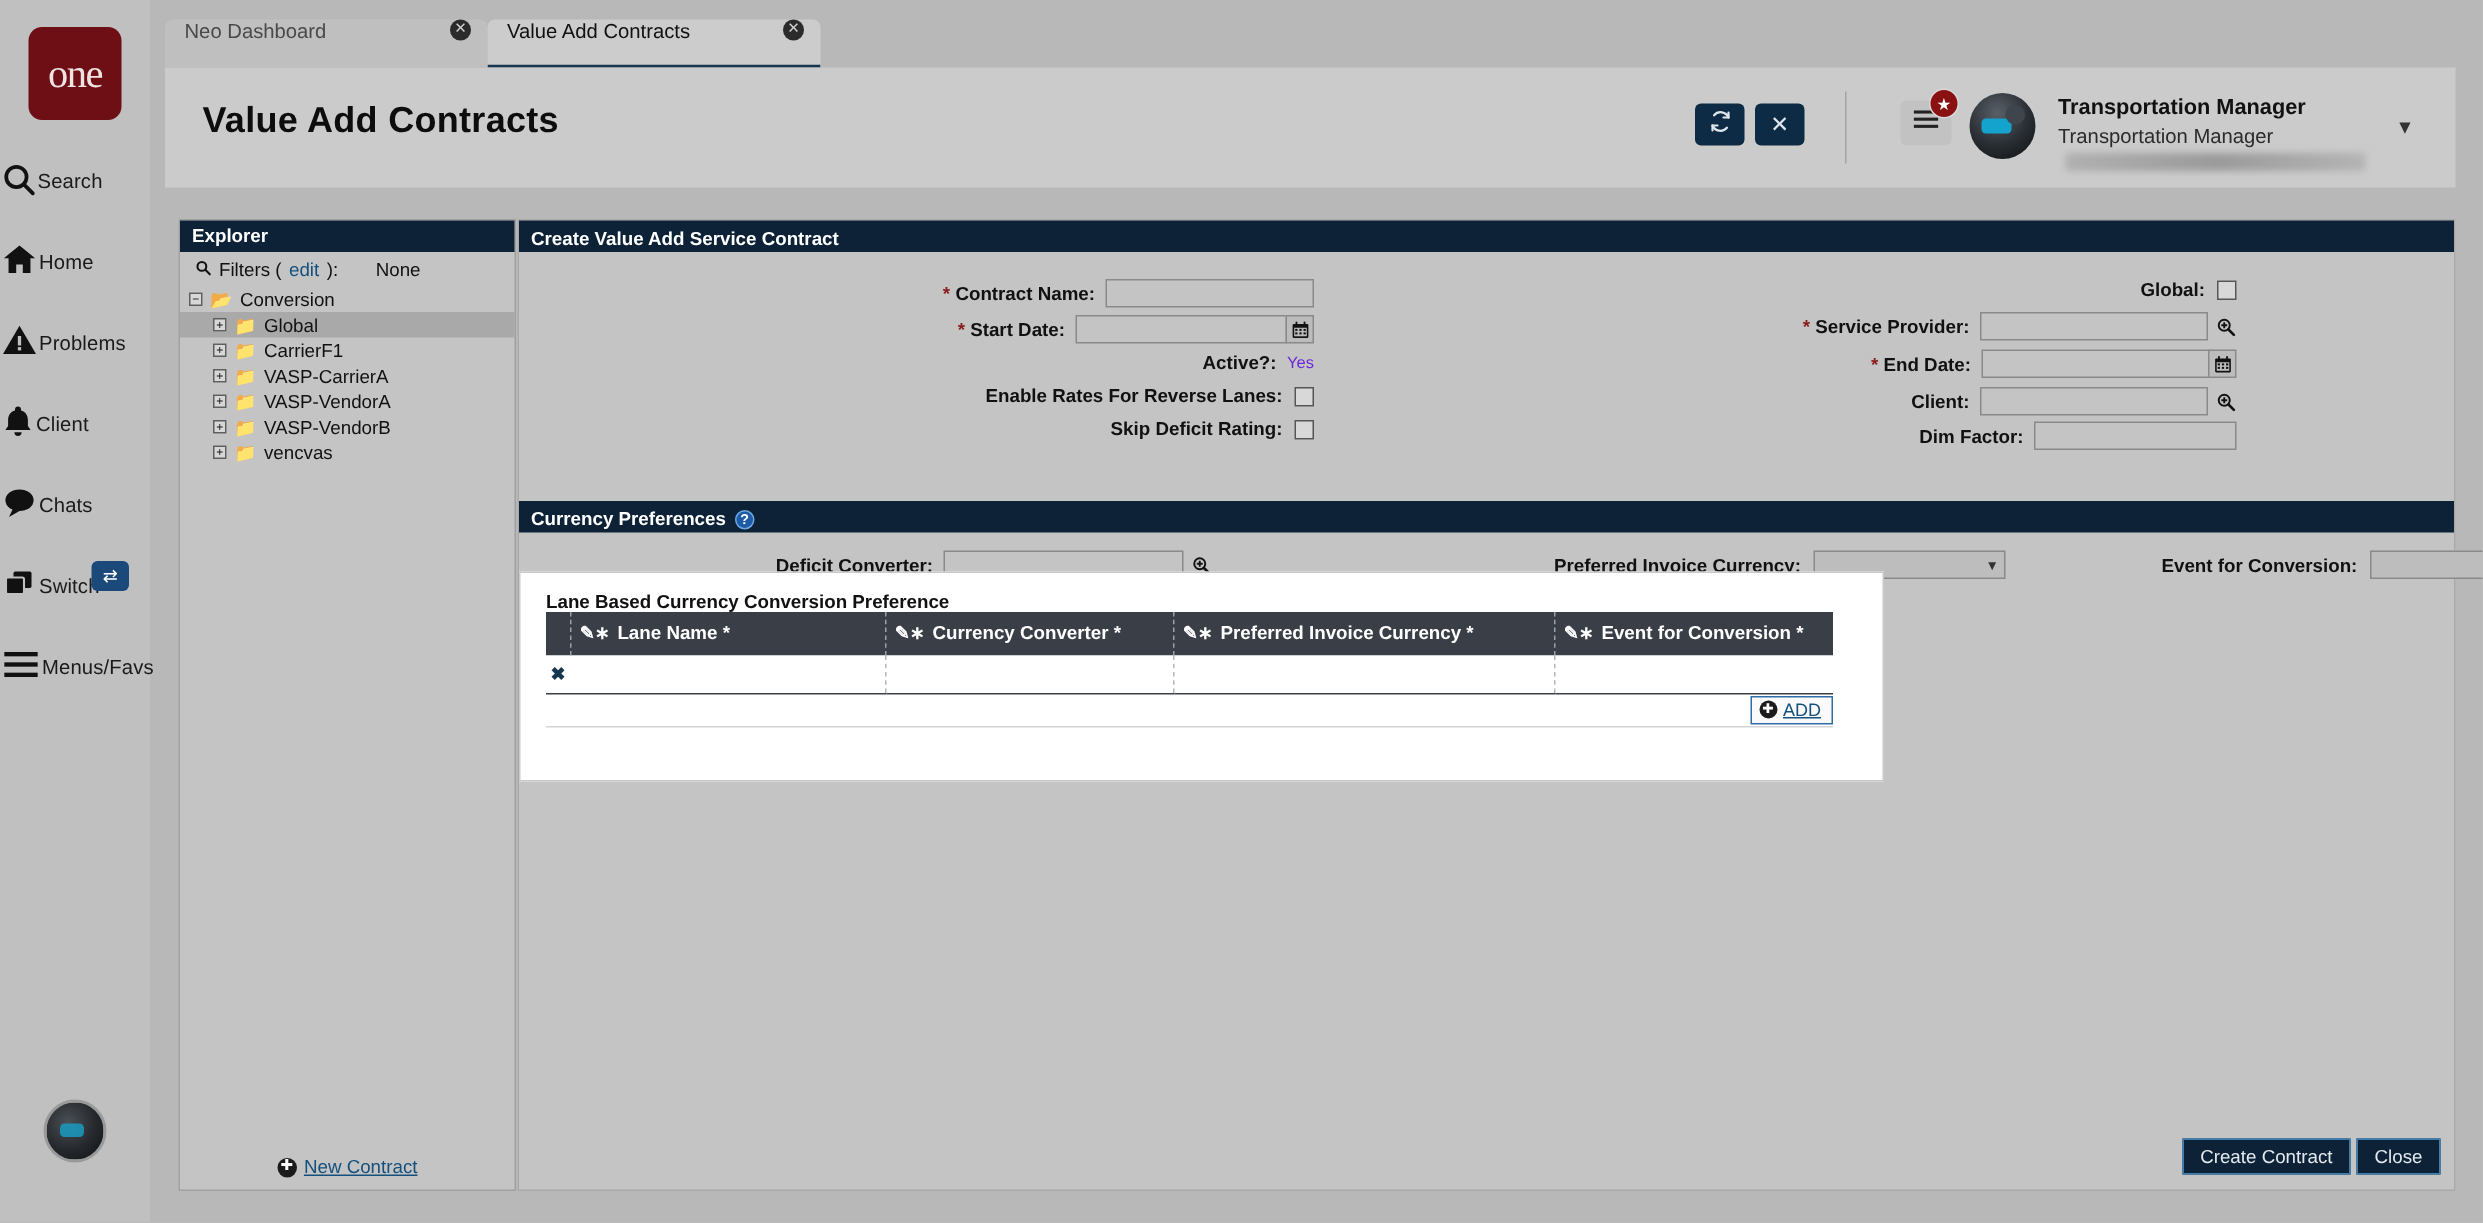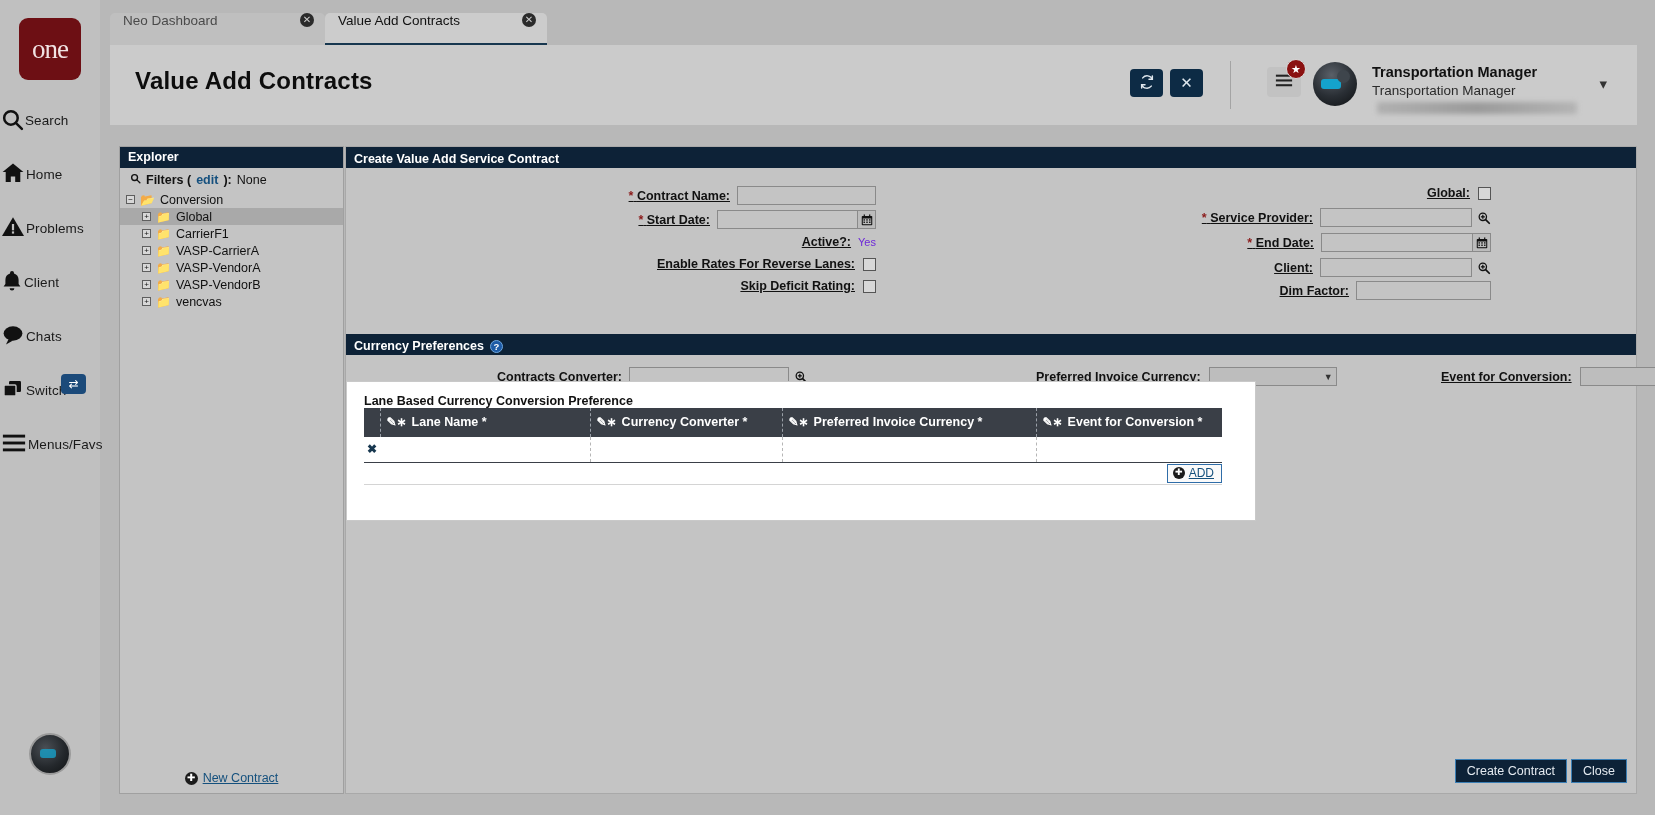--- a/index.html
+++ b/index.html
@@ -160,21 +160,21 @@
   }
   #explorer-title {
     height: 21px; background: #0d2237; color: #ffffff;
     font-size: 12.5px; font-weight: bold;
     padding: 3px 0 0 8px;
   }
   #filters-row {
     display: flex; align-items: center; gap: 5px;
     padding: 5px 0 4px 10px; font-size: 12.5px; color: #111;
   }
-  #filters-row b { font-weight: bold; }
+  #filters-row b { font-weight: normal; }
   .filters-edit { color: #15507e; font-weight: bold; }
   .tree { font-size: 12.5px; color: #111; }
   .tnode {
     display: flex; align-items: center; gap: 5px;
     height: 17px; padding-left: 6px; cursor: pointer;
   }
   .tnode.child { padding-left: 22px; }
   .tnode.sel { background: #a9a9a9; }
   .tbox {
     width: 9px; height: 9px; border: 1px solid #5e5e5e; background: #d7d7d7;
@@ -213,21 +213,21 @@
     background: #1d5ba6; color: #fff; border: 1px solid #6fa8e0;
     font-size: 9.5px; line-height: 11px; text-align: center; font-weight: bold;
     cursor: pointer;
   }
 
   
   .form-area { position: relative; height: 145px; }
   .fld { position: absolute; display: flex; align-items: center; }
   .flabel {
     font-size: 12.5px; font-weight: bold; color: #111;
-    text-align: right; white-space: nowrap; text-decoration: underline;
+    text-align: right; white-space: nowrap;
   }
   .req { color: #8b1a1a; font-weight: bold; }
   .finput {
     background: #c4c4c4; border: 1px solid #8a8a8a;
     height: 19px; outline: none;
     font-size: 12px; padding: 0 4px;
     font-family: "Liberation Sans", sans-serif;
   }
   .fcheck {
     width: 13px; height: 13px; background: #d8d8d8;
@@ -459,21 +459,21 @@
   <div id="filters-row">
     <span>
       <svg width="11" height="11" viewBox="0 0 24 24" fill="none" stroke="#111" stroke-width="3">
         <circle cx="10" cy="10" r="6.4"></circle>
           <line x1="15" y1="15" x2="21.5" y2="21.5" stroke-linecap="round"></line>
       </svg>
     </span>
     <b>Filters (</b>
       <b class="filters-edit">edit</b>
       <b>):</b>
-    <span style="margin-left:0">None</span>
+    <span style="margin-left:20px">None</span>
   </div>
 
   <div class="tree">
     <div class="tnode">
       <span class="tbox">−</span>
       <span class="tfolder">📂</span>
       <span>Conversion</span>
     </div>
 
     <div class="tnode child sel">
@@ -630,21 +630,21 @@
 
   </div>
 
   <div class="sec-bar" style="margin-top:21px;">
     <span>Currency Preferences</span>
     <span class="help-dot">?</span>
   </div>
 
   <div class="cur-area">
     <div class="fld" style="left:0; top:12px; width:462px; justify-content:flex-end;">
-      <span class="flabel">Contracts Converter:</span>
+      <span class="flabel">Deficit Converter:</span>
       <input class="finput" style="width: 160px; margin-left: 7px;" value="">
       <span class="ficon">
         <svg width="14" height="14" viewBox="0 0 24 24" fill="none" stroke="#111" stroke-width="2.2">
           <circle cx="10" cy="10" r="6.3"></circle>
             <line x1="14.8" y1="14.8" x2="21" y2="21" stroke-linecap="round" stroke-width="3"></line>
           <line x1="10" y1="6.6" x2="10" y2="13.4"></line>
             <line x1="6.6" y1="10" x2="13.4" y2="10"></line>
         </svg>
       </span>
     </div>

